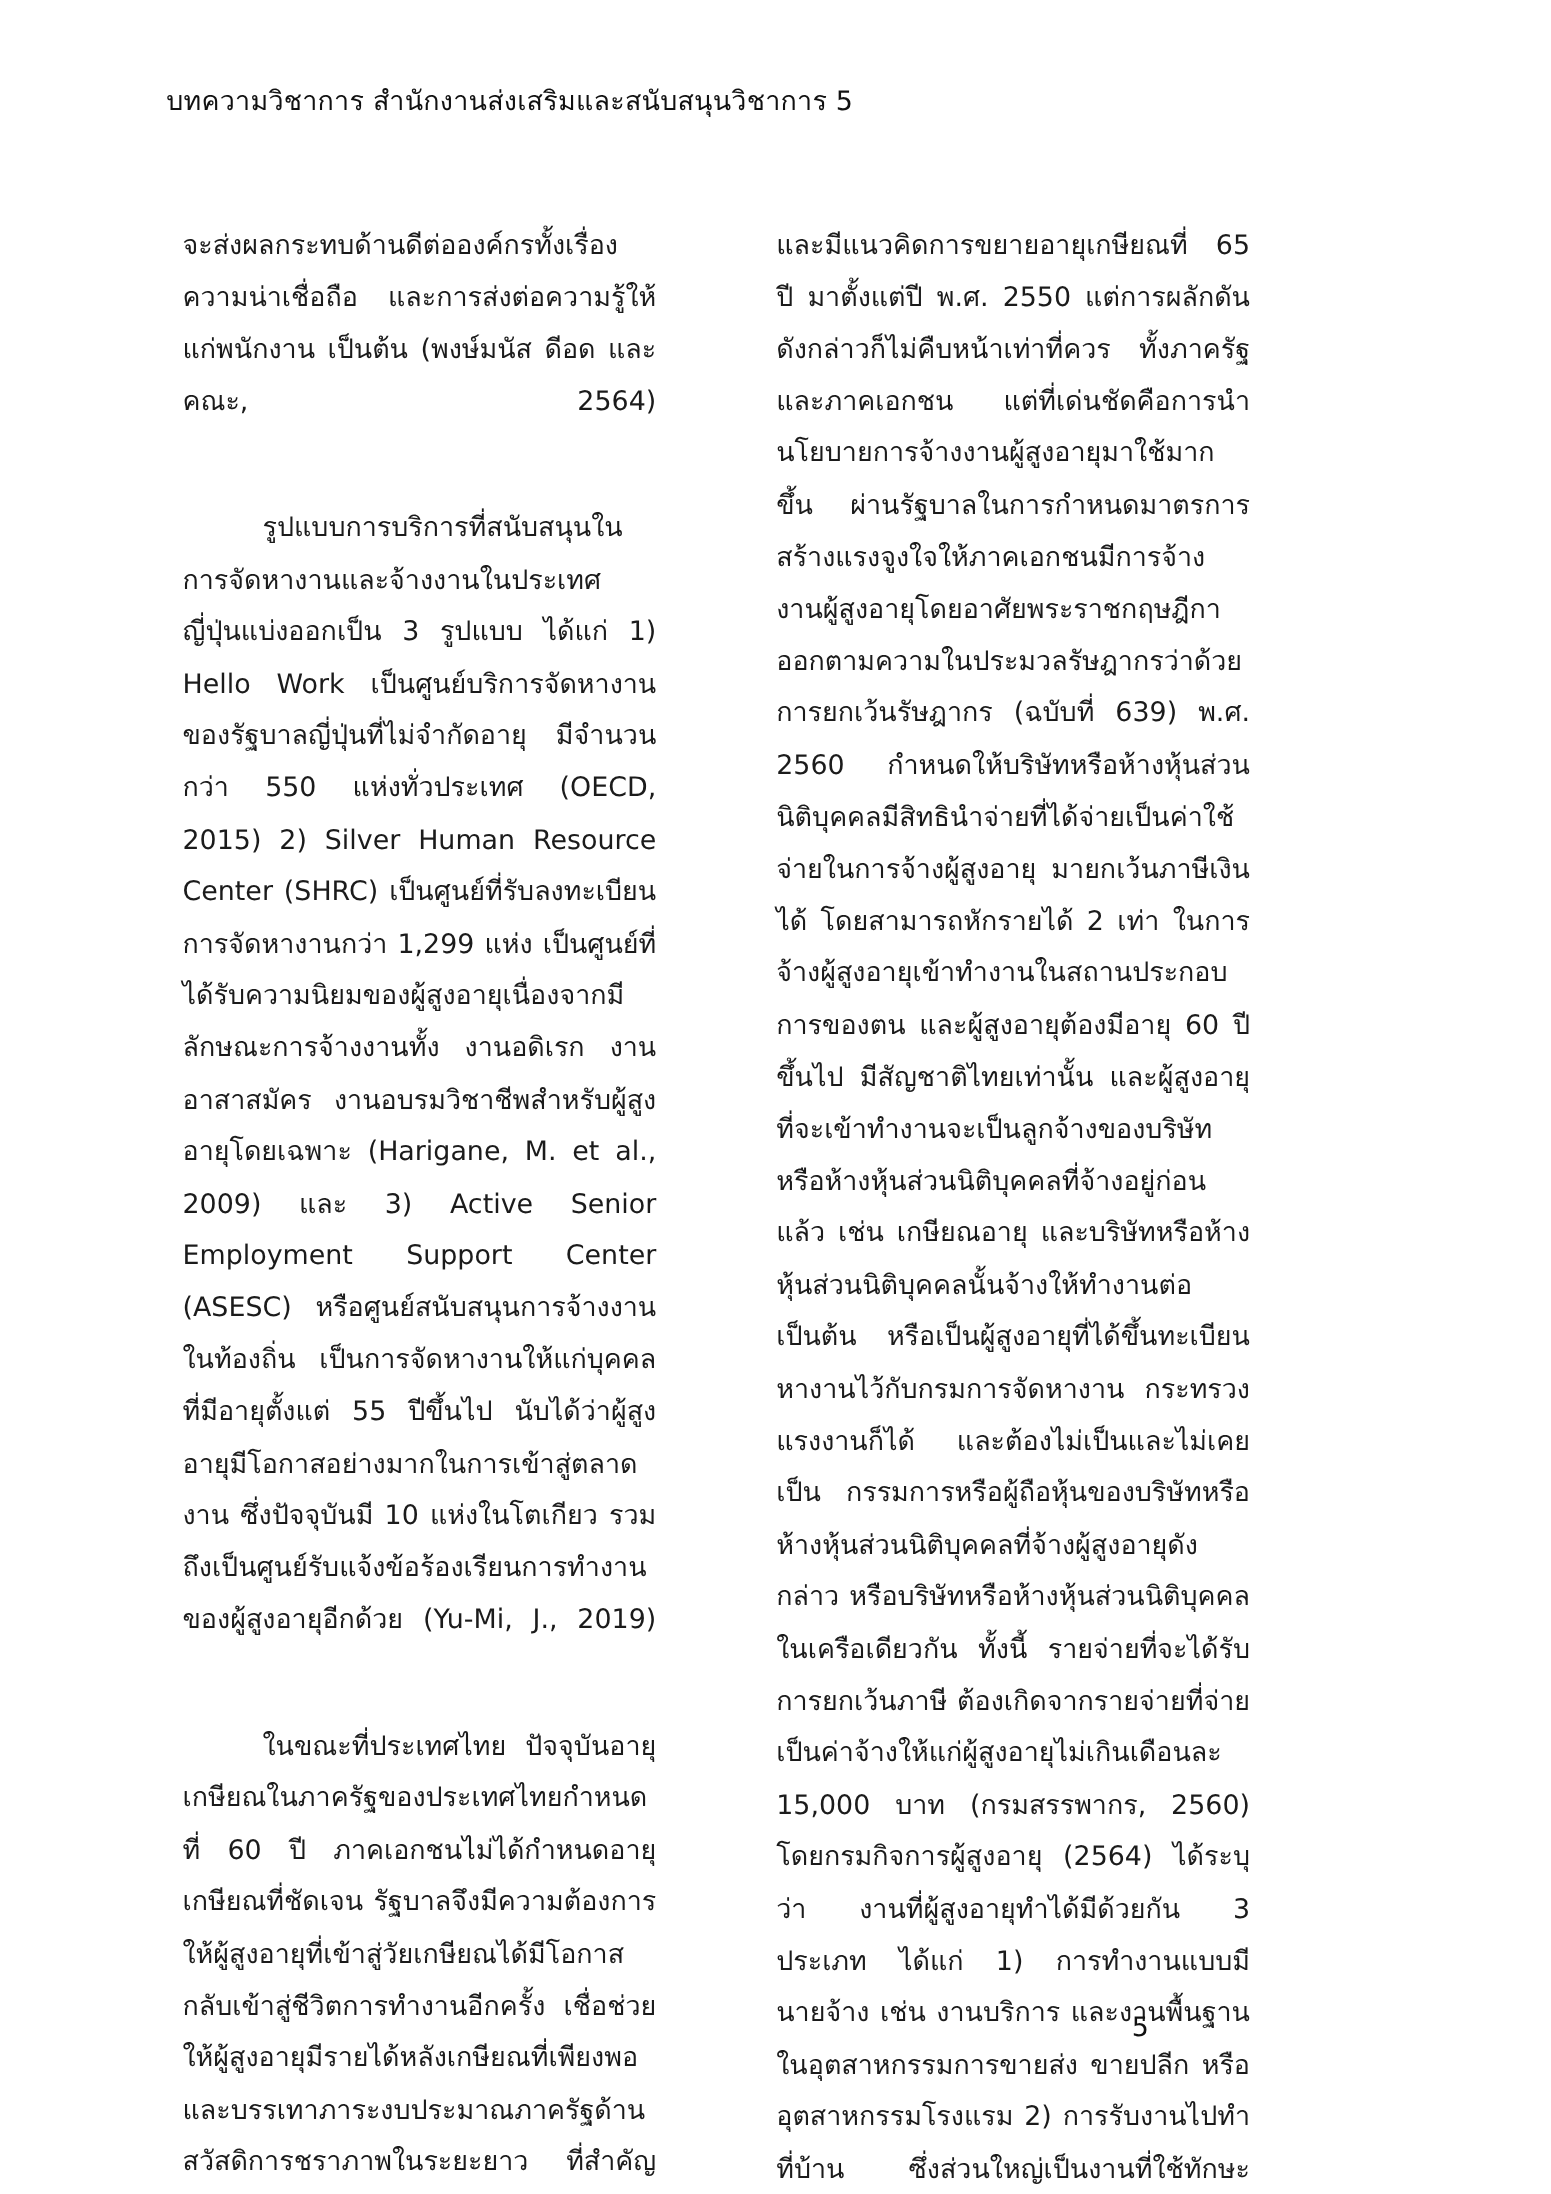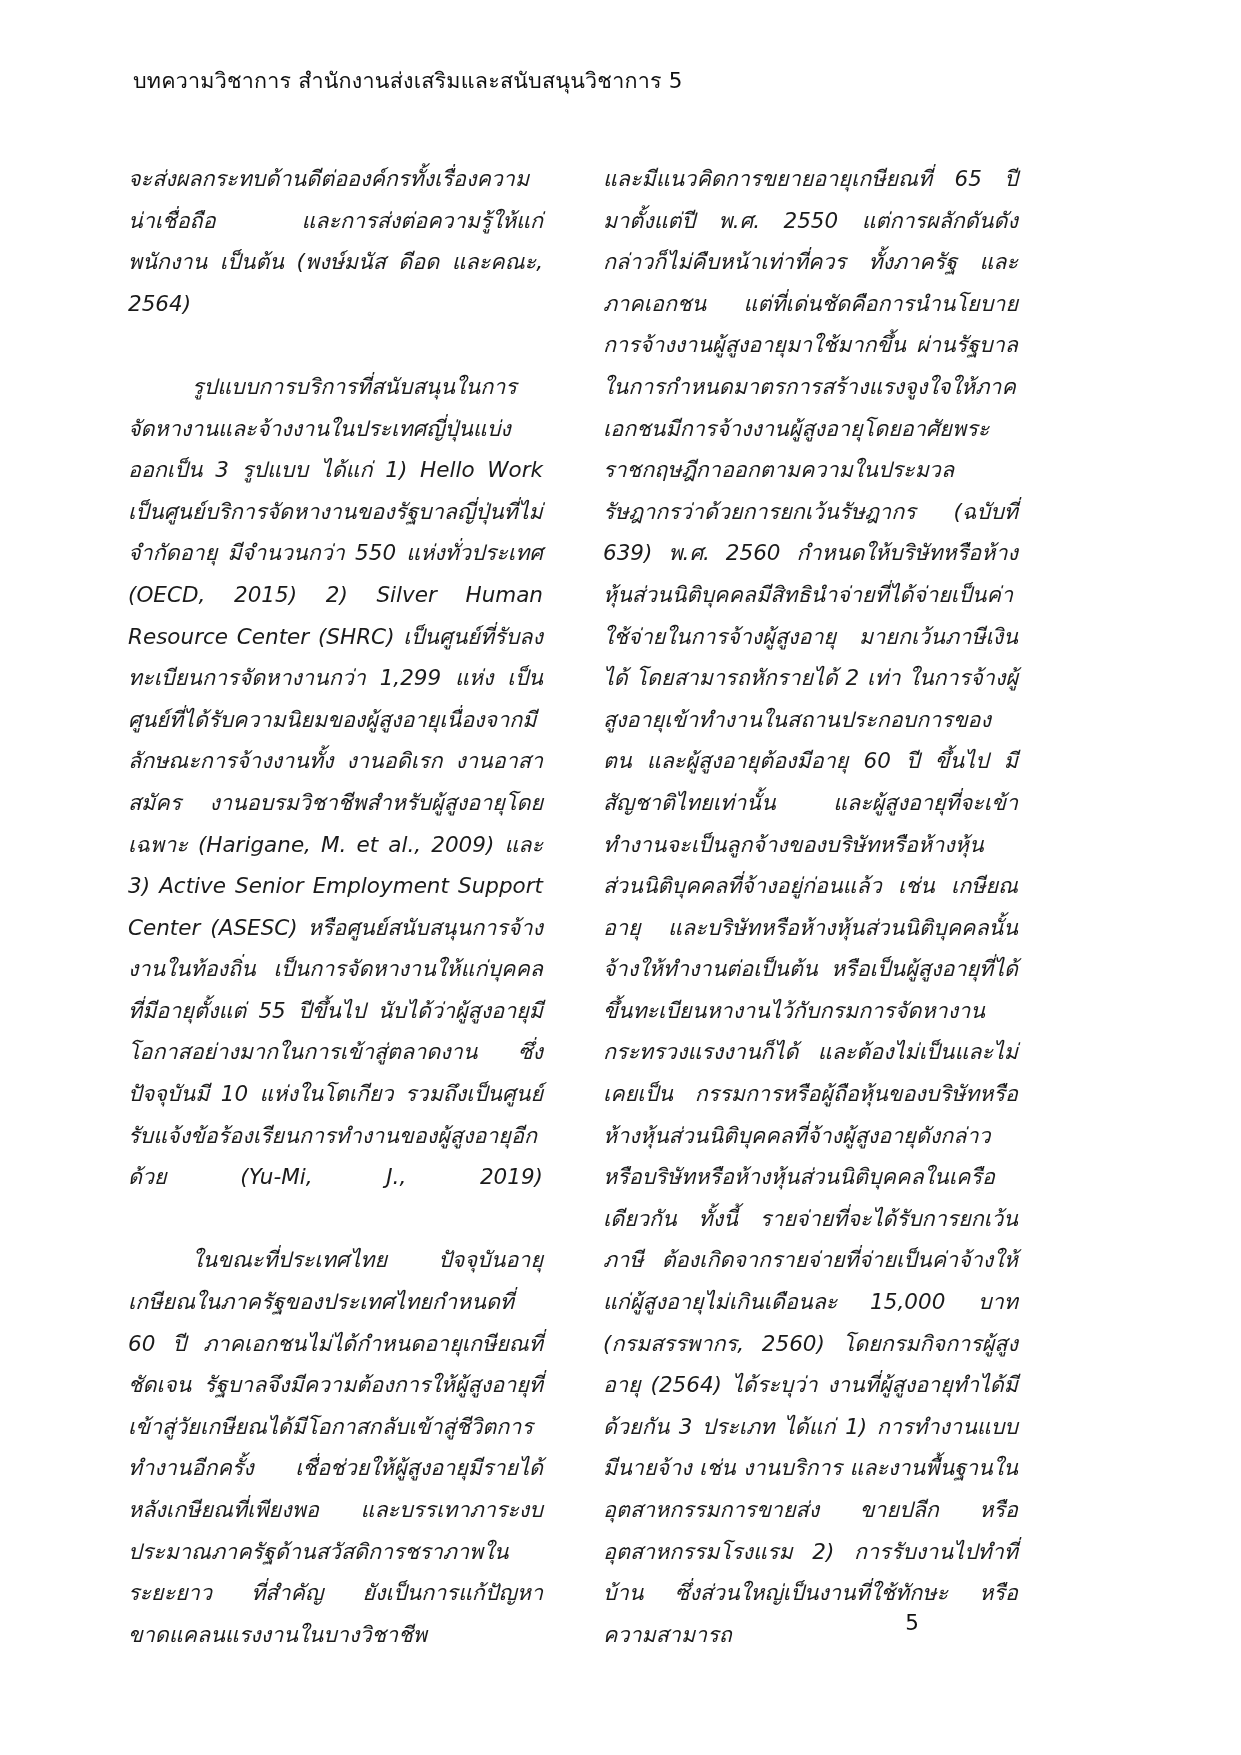--- a/index.html
+++ b/index.html
@@ -38,30 +38,29 @@
     width: 985px;
     display: flex;
     gap: 60px;
   }
   .col {
     width: 415px;
     flex: 0 0 415px;
   }
 
   .para {
-    margin: 0;
+    margin: 18px;
     font-size: 21.5px;
     line-height: 41.6px;
     color: #1b1b1b;
     text-align: justify;
     text-justify: inter-character;
     -webkit-hyphens: none;
     hyphens: none;
     word-spacing: 0.4px;
-    font-style: italic;
   }
   .para.indent {
     text-indent: 64px;
   }
   .para + .para {
     margin-top: 0;
   }
   
   .para::after {
     content: "";

